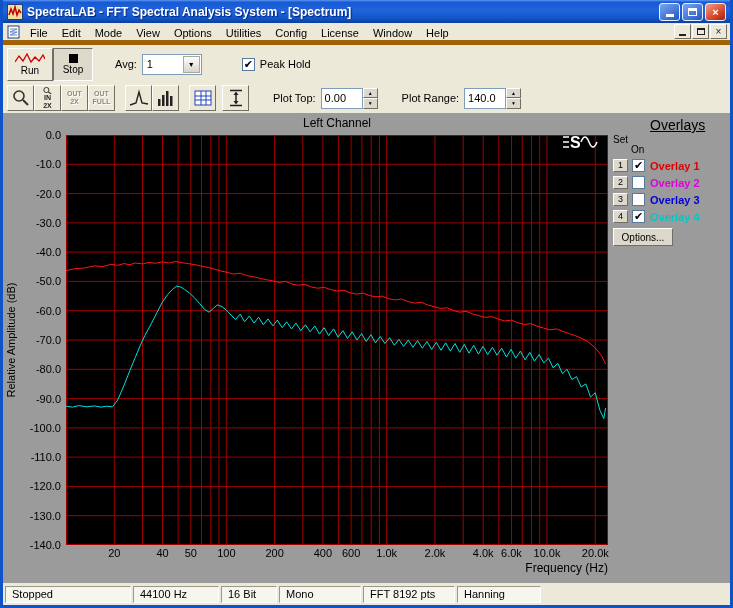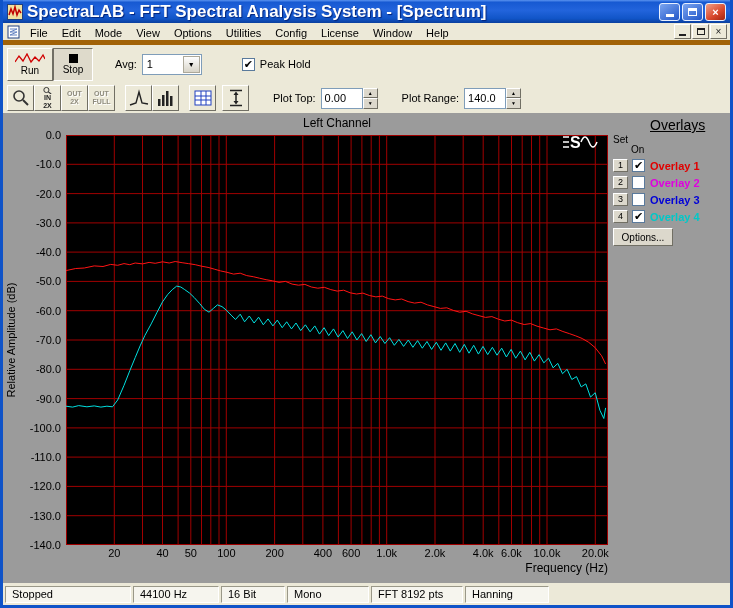--- a/index.html
+++ b/index.html
@@ -5,21 +5,21 @@
   * { margin:0; padding:0; box-sizing:border-box; }
   html,body { width:733px; height:608px; background:#3a6ea5; font-family:"Liberation Sans",sans-serif; }
   .window { width:733px; height:608px; display:flex; flex-direction:column;
     border-left:3px solid #0f53c8; border-right:3px solid #0f53c8; border-bottom:3px solid #0f53c8;
     background:#ece9d8; overflow:hidden; }
 
   
   .titlebar { height:23px; flex:0 0 23px; display:flex; align-items:center; padding:0 4px;
     background:linear-gradient(180deg,#5a93f0 0%,#1659d2 10%,#2264dc 45%,#1155c8 80%,#0a3f9e 100%); }
   .title-icon { width:16px; height:16px; flex:0 0 16px; }
-  .title-text { flex:1; margin-left:4px; color:#fff; font-size:17px; font-weight:bold;
+  .title-text { flex:1; margin-left:4px; color:#fff; font-size:12px; font-weight:bold;
     text-shadow:1px 1px 1px #00237a; white-space:nowrap; overflow:hidden; }
   .wbtn { width:21px; height:18px; margin-left:2px; border:1px solid #e8f0ff; border-radius:3px;
     display:flex; align-items:center; justify-content:center; color:#fff; font-size:11px; font-weight:bold; padding:0; }
   .wbtn.blue { background:linear-gradient(145deg,#7ba5f0,#2256c8); }
   .wbtn.red  { background:linear-gradient(145deg,#f0a088,#d8472b 60%,#a02410); }
   .min-glyph { width:8px; height:3px; background:#fff; margin-top:8px; }
   .res-glyph { width:9px; height:8px; border:1px solid #fff; border-top:3px solid #fff; }
 
   
   .menubar { height:22px; flex:0 0 22px; display:flex; align-items:center; background:#ece9d8;
@@ -308,19 +308,19 @@
             <span class="ov-label" style="color: rgb(0, 200, 200);">Overlay 4</span>
           </div>
         </div>
       <button class="ov-options">Options...</button>
     </div>
   </div>
 
   <div class="statusbar" id="statusbar">
       <div class="status-panel" style="width: 126px;">Stopped</div>
       <div class="status-panel" style="width: 86px;">44100 Hz</div>
-      <div class="status-panel" style="width: 64px;">16 Bit</div>
+      <div class="status-panel" style="width: 56px;">16 Bit</div>
       <div class="status-panel" style="width: 82px;">Mono</div>
       <div class="status-panel" style="width: 92px;">FFT 8192 pts</div>
       <div class="status-panel" style="width: 84px;">Hanning</div>
     </div>
 
 </div>
 
 </body></html>

